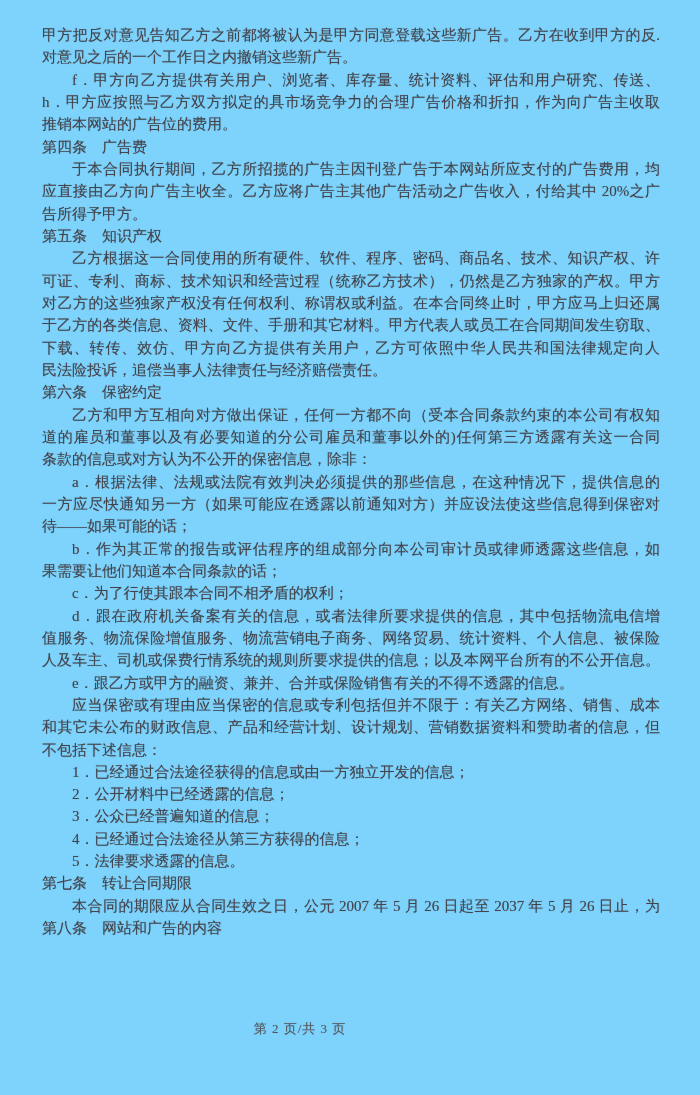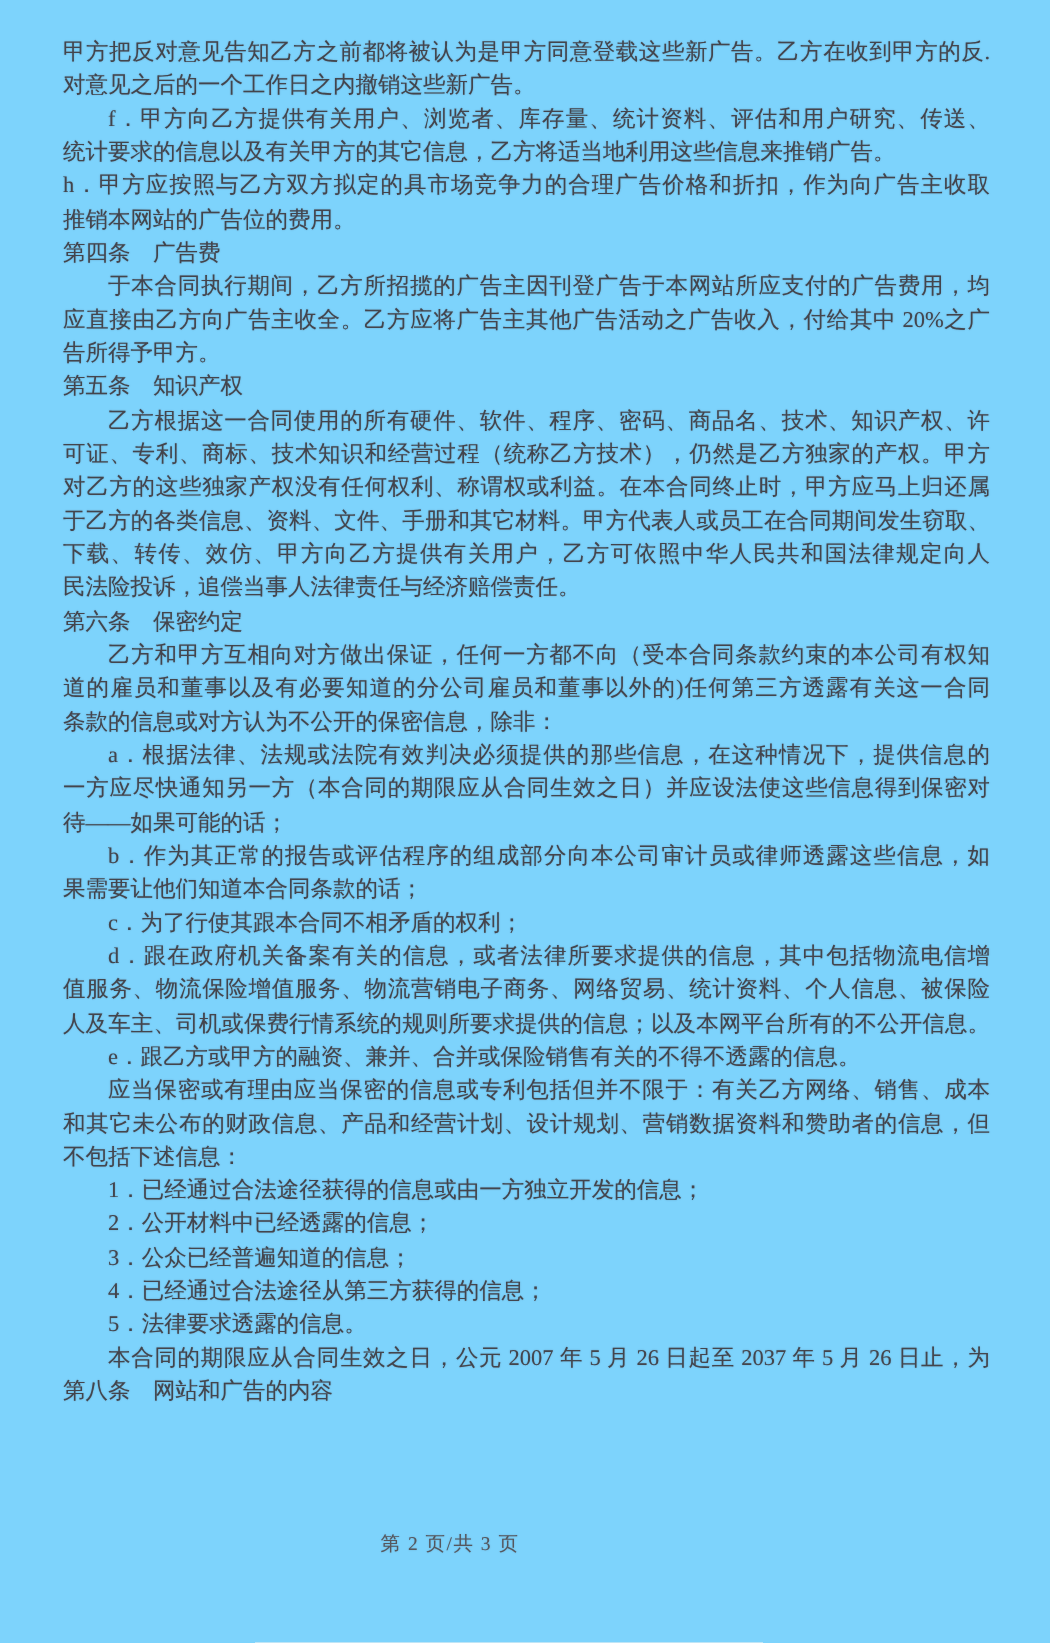--- a/index.html
+++ b/index.html
@@ -50,53 +50,53 @@
   }
 </style>
 </head>
 <body>
 
 <div class="page">
   <div class="content">
       <div class="line just">甲方把反对意见告知乙方之前都将被认为是甲方同意登载这些新广告。乙方在收到甲方的反.</div>
       <div class="line">对意见之后的一个工作日之内撤销这些新广告。</div>
       <div class="line ind just">f．甲方向乙方提供有关用户、浏览者、库存量、统计资料、评估和用户研究、传送、</div>
-      <div class="line">统计要求的信息以及有关甲方的其它信息，乙方将适当地利用这些信息来推销广告。</div>
       <div class="line just">h．甲方应按照与乙方双方拟定的具市场竞争力的合理广告价格和折扣，作为向广告主收取</div>
       <div class="line">推销本网站的广告位的费用。</div>
       <div class="line">第四条　广告费</div>
       <div class="line ind just">于本合同执行期间，乙方所招揽的广告主因刊登广告于本网站所应支付的广告费用，均</div>
       <div class="line just">应直接由乙方向广告主收全。乙方应将广告主其他广告活动之广告收入，付给其中 20%之广</div>
       <div class="line">告所得予甲方。</div>
       <div class="line">第五条　知识产权</div>
       <div class="line ind just">乙方根据这一合同使用的所有硬件、软件、程序、密码、商品名、技术、知识产权、许</div>
       <div class="line just">可证、专利、商标、技术知识和经营过程（统称乙方技术），仍然是乙方独家的产权。甲方</div>
       <div class="line just">对乙方的这些独家产权没有任何权利、称谓权或利益。在本合同终止时，甲方应马上归还属</div>
       <div class="line just">于乙方的各类信息、资料、文件、手册和其它材料。甲方代表人或员工在合同期间发生窃取、</div>
       <div class="line just">下载、转传、效仿、甲方向乙方提供有关用户，乙方可依照中华人民共和国法律规定向人</div>
       <div class="line">民法险投诉，追偿当事人法律责任与经济赔偿责任。</div>
       <div class="line">第六条　保密约定</div>
       <div class="line ind just">乙方和甲方互相向对方做出保证，任何一方都不向（受本合同条款约束的本公司有权知</div>
       <div class="line just">道的雇员和董事以及有必要知道的分公司雇员和董事以外的)任何第三方透露有关这一合同</div>
       <div class="line">条款的信息或对方认为不公开的保密信息，除非：</div>
       <div class="line ind just">a．根据法律、法规或法院有效判决必须提供的那些信息，在这种情况下，提供信息的</div>
-      <div class="line just">一方应尽快通知另一方（本合同的期限应从合同生效之日）并应设法使这些信息得到保密对</div>
+      <div class="line just">一方应尽快通知另一方（如果可能应在透露以前通知对方）并应设法使这些信息得到保密对</div>
       <div class="line">待——如果可能的话；</div>
       <div class="line ind just">b．作为其正常的报告或评估程序的组成部分向本公司审计员或律师透露这些信息，如</div>
       <div class="line">果需要让他们知道本合同条款的话；</div>
       <div class="line ind">c．为了行使其跟本合同不相矛盾的权利；</div>
       <div class="line ind just">d．跟在政府机关备案有关的信息，或者法律所要求提供的信息，其中包括物流电信增</div>
       <div class="line just">值服务、物流保险增值服务、物流营销电子商务、网络贸易、统计资料、个人信息、被保险</div>
       <div class="line just">人及车主、司机或保费行情系统的规则所要求提供的信息；以及本网平台所有的不公开信息。</div>
       <div class="line ind">e．跟乙方或甲方的融资、兼并、合并或保险销售有关的不得不透露的信息。</div>
       <div class="line ind just">应当保密或有理由应当保密的信息或专利包括但并不限于：有关乙方网络、销售、成本</div>
       <div class="line just">和其它未公布的财政信息、产品和经营计划、设计规划、营销数据资料和赞助者的信息，但</div>
       <div class="line">不包括下述信息：</div>
       <div class="line ind">1．已经通过合法途径获得的信息或由一方独立开发的信息；</div>
       <div class="line ind">2．公开材料中已经透露的信息；</div>
       <div class="line ind">3．公众已经普遍知道的信息；</div>
       <div class="line ind">4．已经通过合法途径从第三方获得的信息；</div>
       <div class="line ind">5．法律要求透露的信息。</div>
+      <div class="line">第七条　转让合同期限</div>
       <div class="line ind just">本合同的期限应从合同生效之日，公元 2007 年 5 月 26 日起至 2037 年 5 月 26 日止，为</div>
       <div class="line">第八条　网站和广告的内容</div>
     </div>
   <div class="footer">第 2 页/共 3 页</div>
 </div>
 
 </body></html>

